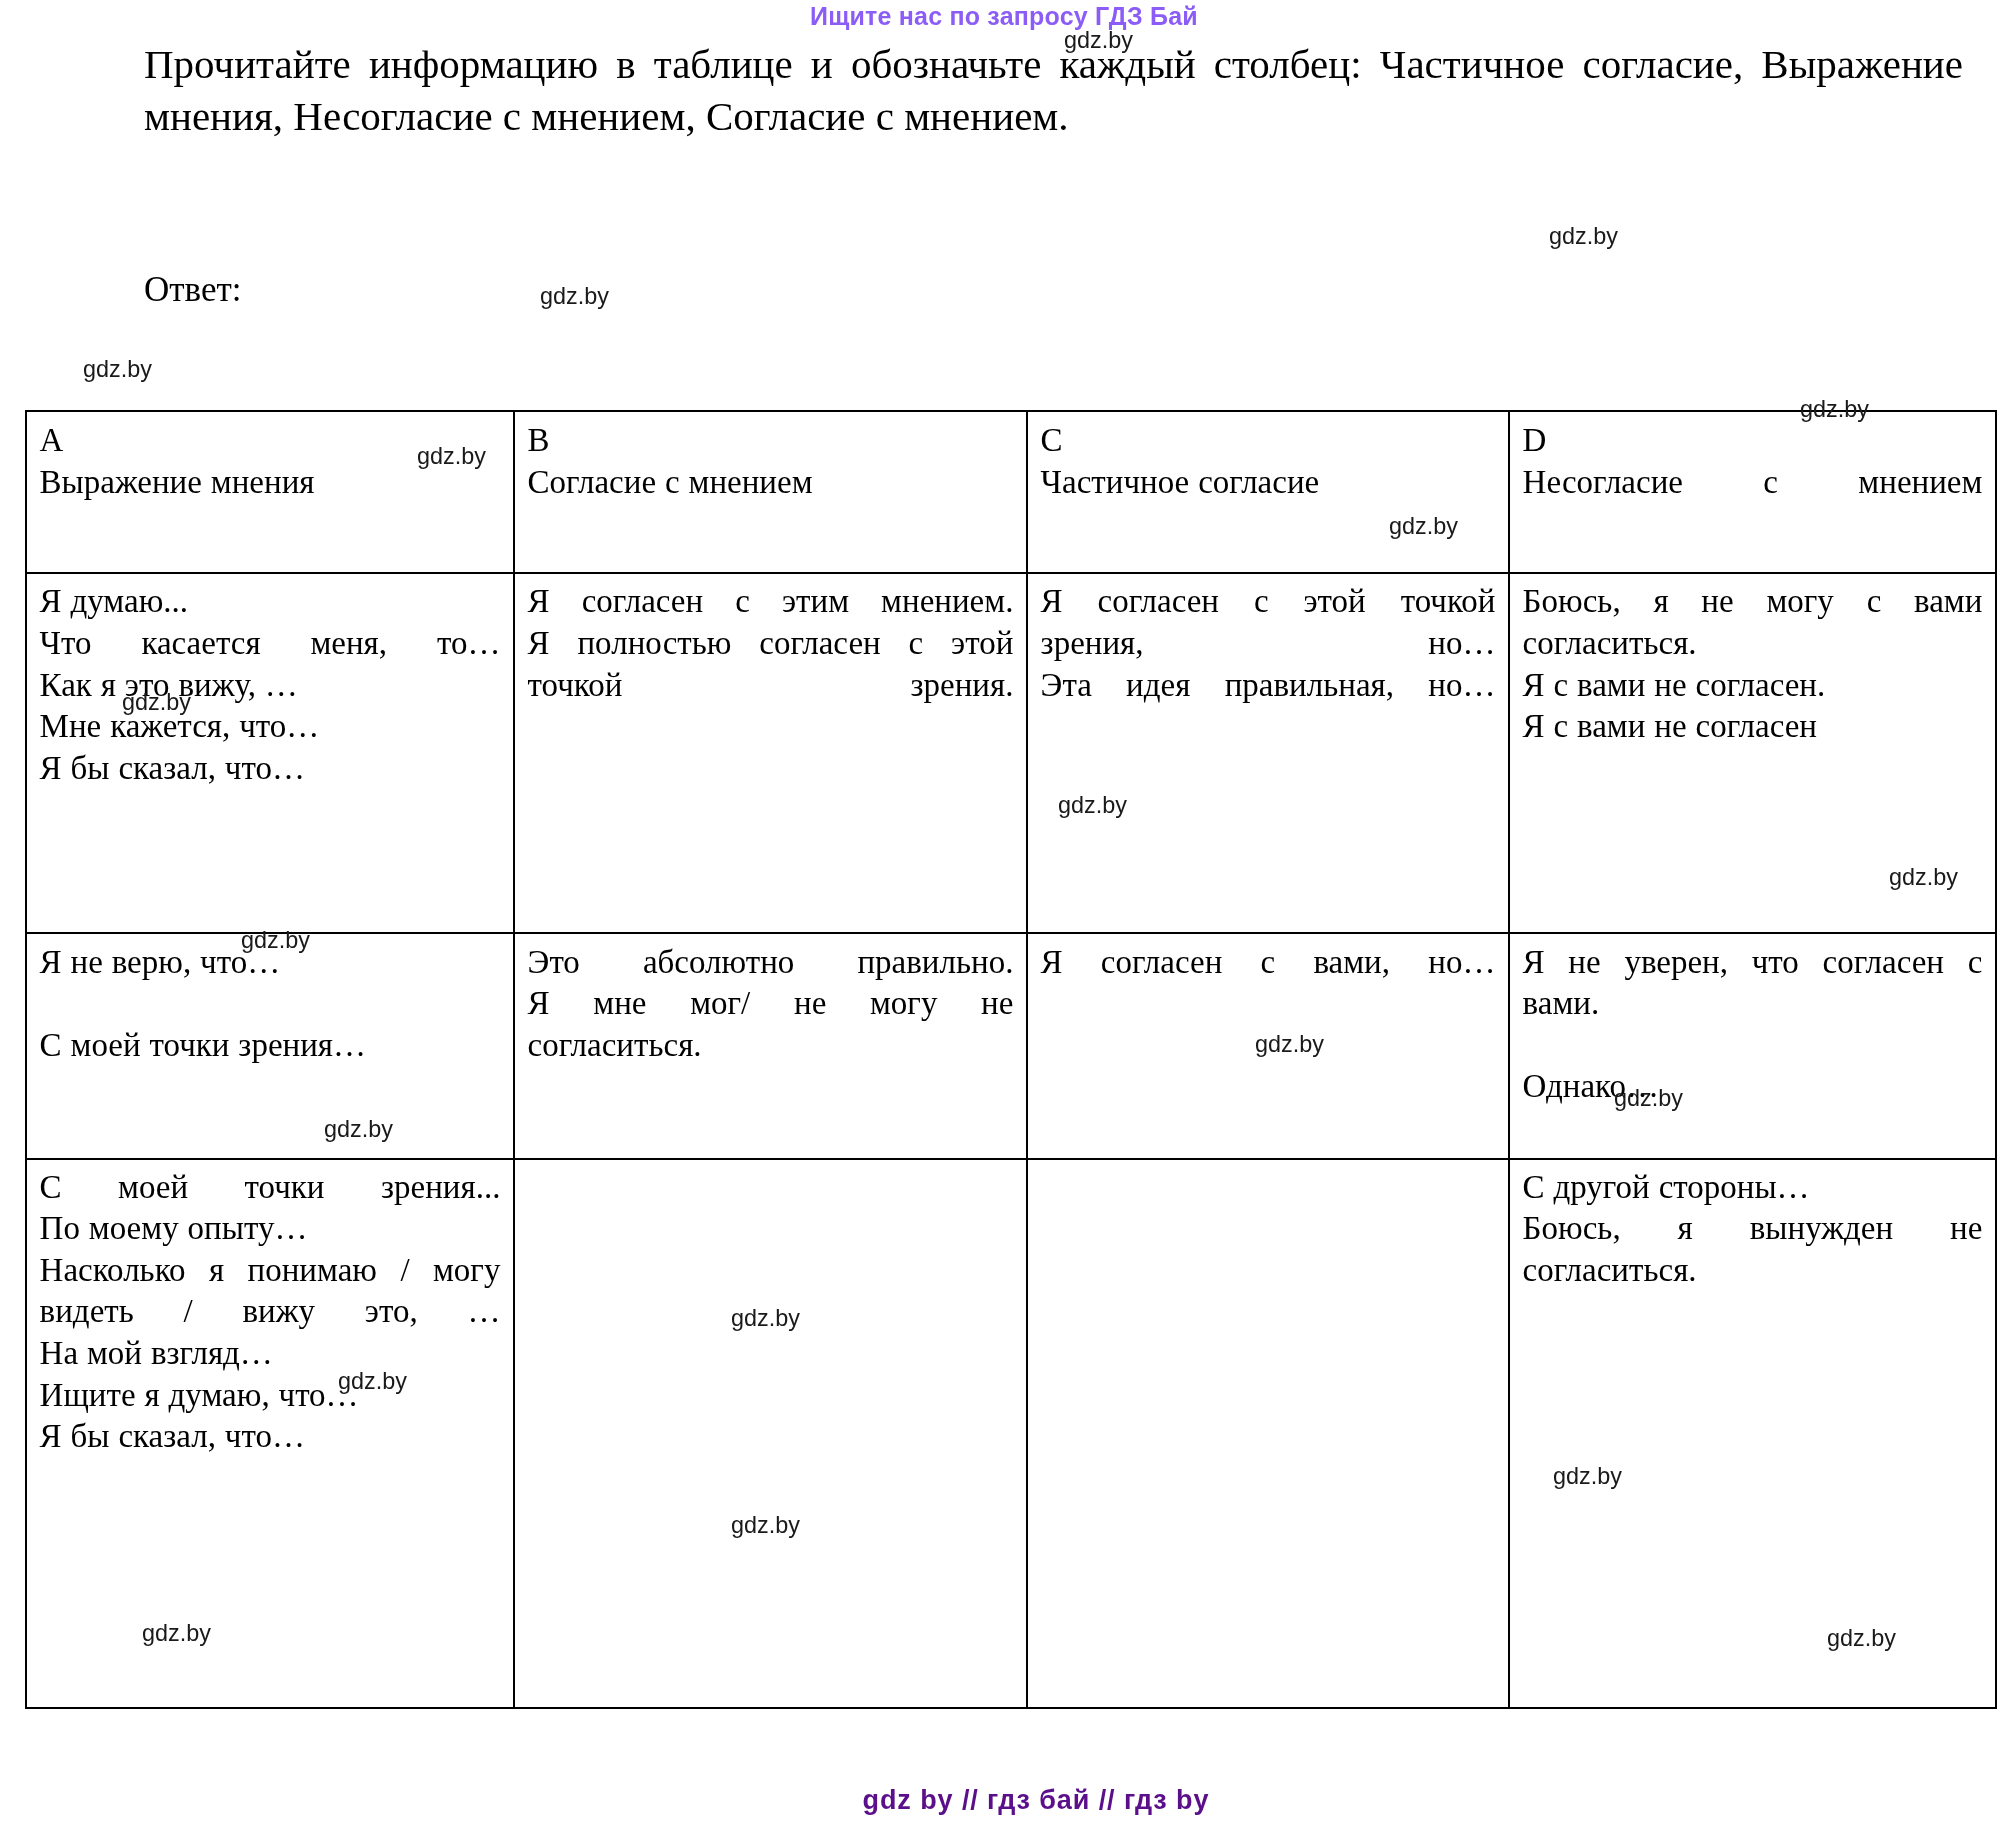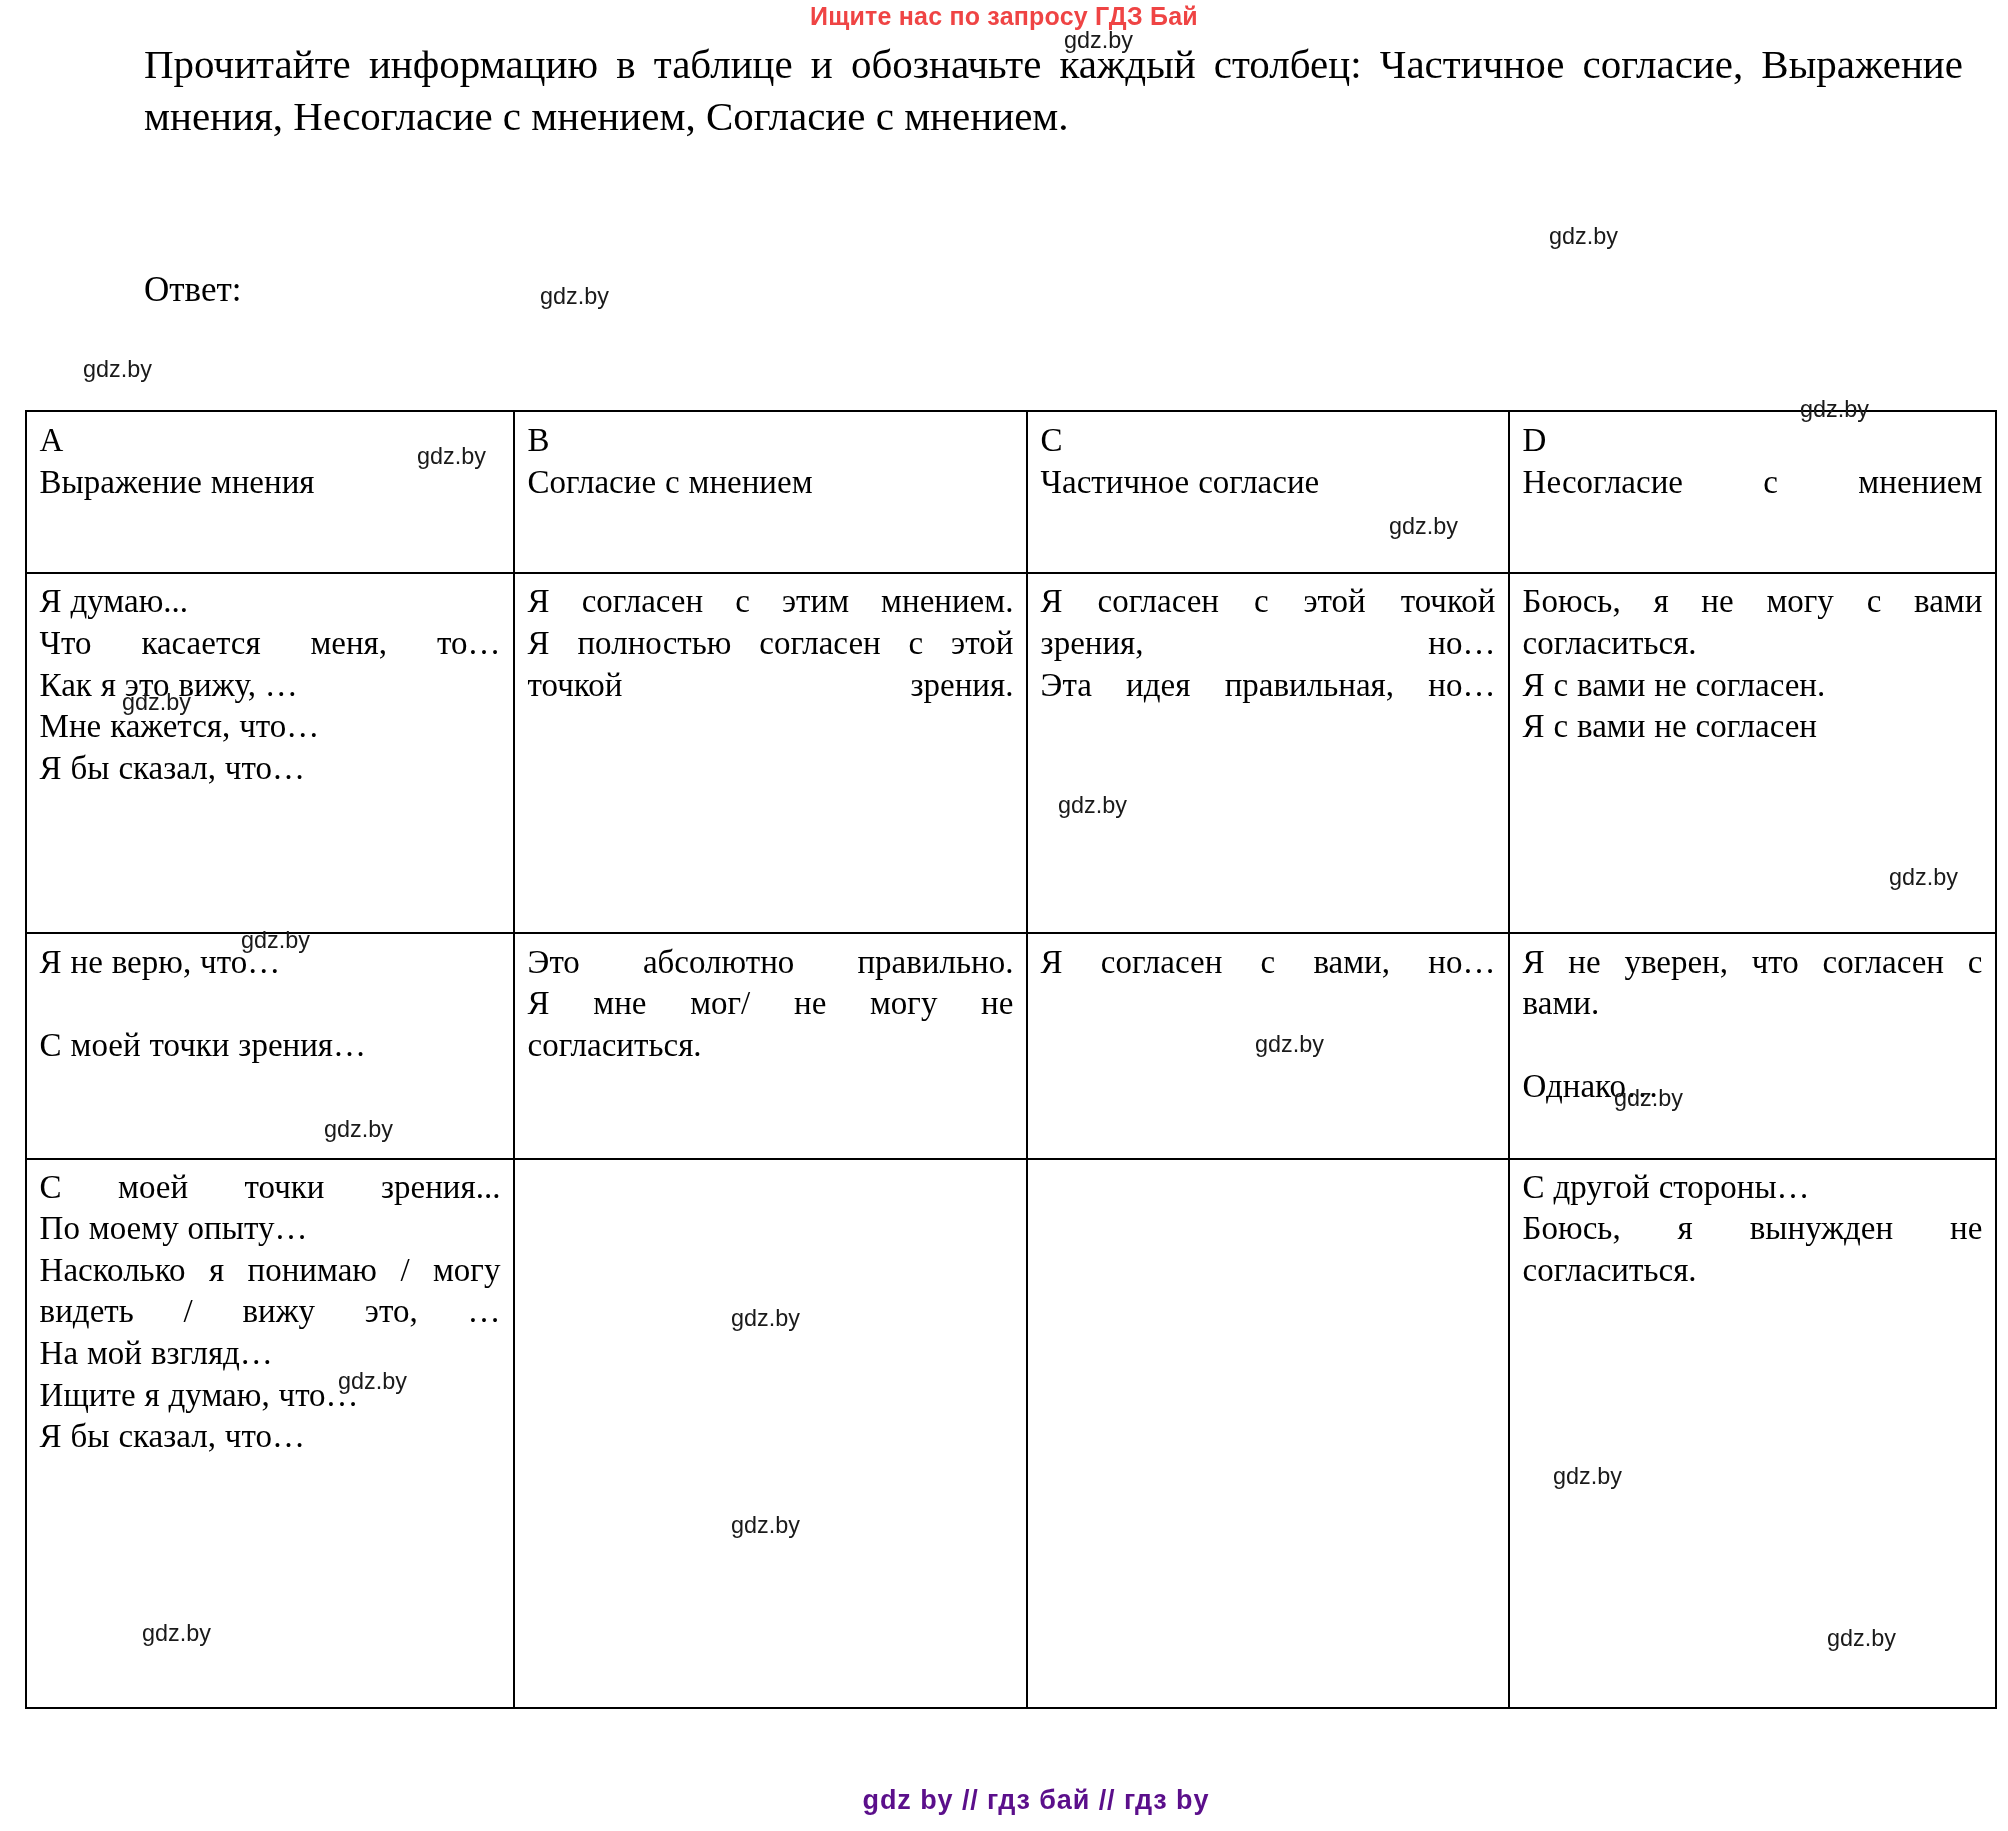--- a/index.html
+++ b/index.html
@@ -19,21 +19,21 @@
   
   .promo-banner {
     position: absolute;
     top: 1.8px;
     left: 0;
     width: 100%;
     text-align: center;
     font-family: "Liberation Sans", "DejaVu Sans", sans-serif;
     font-size: 25px;
     font-weight: bold;
-    color: #ef4444;
+    color: #8b5cf6;
     letter-spacing: 0.2px;
   }
 
   
   .page-body {
     position: absolute;
     left: 144px;
     right: 27px;
     top: 38px;
   }

